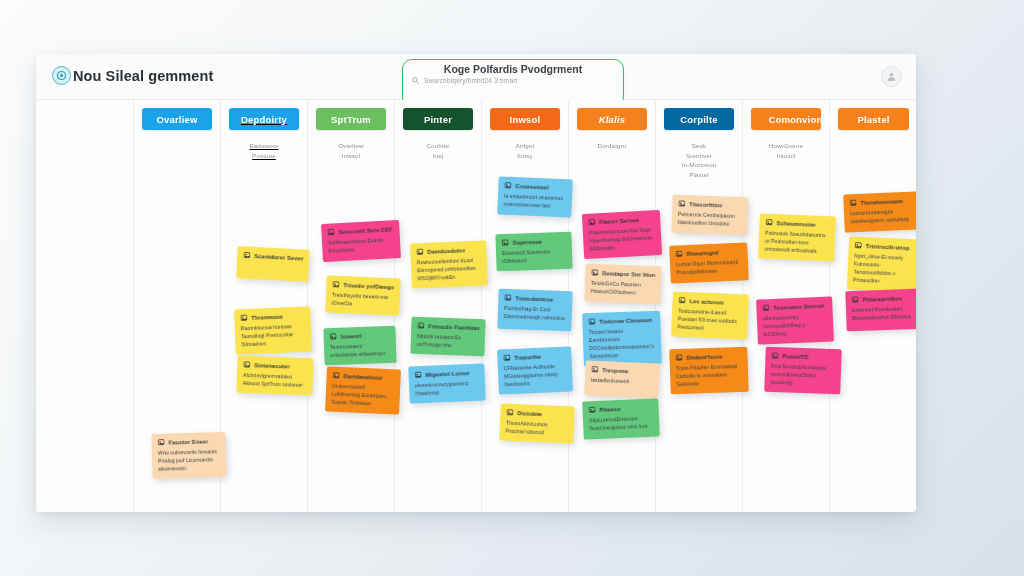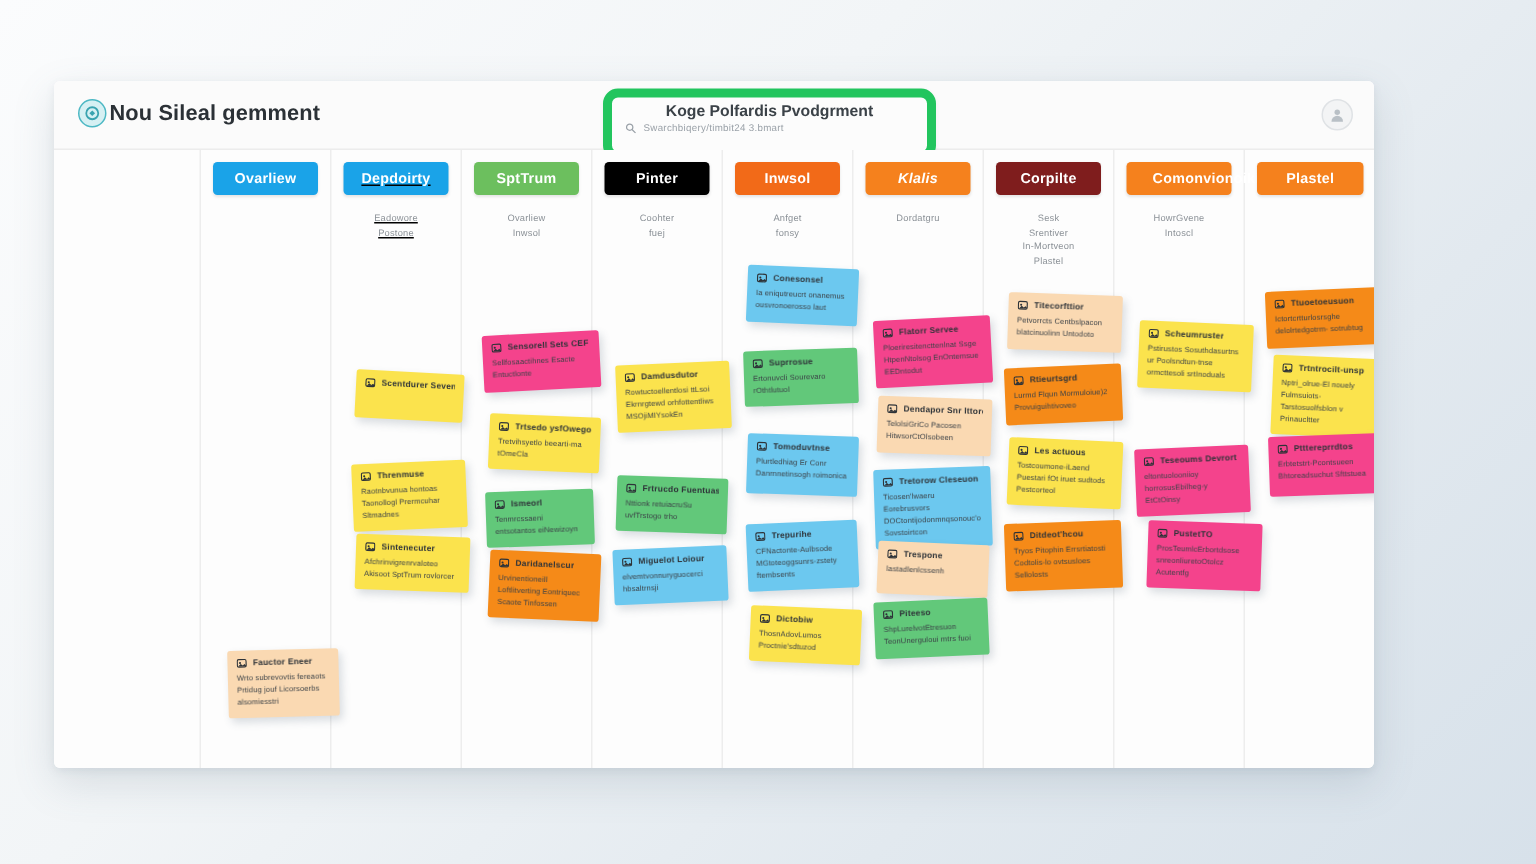--- a/index.html
+++ b/index.html
@@ -46,21 +46,21 @@
   .brand-title {
     font-size: 14.5px; font-weight: 700; color: #2b3136;
     letter-spacing: .1px; white-space: nowrap;
     filter: blur(.35px);
   }
 
   .search-wrap {
     position: absolute; left: 366px; top: 5px;
     width: 222px; height: 48px;
     background: #fcfcfc;
-    border: 6px solid #22c55e;
+    border: 1px solid #22c55e;
     border-radius: 10px;
     box-shadow: 0 1px 3px rgba(80,100,120,.07);
     overflow: hidden;
   }
   .search-heading {
     position: absolute; left: 0; right: 0; top: 3px;
     text-align: center;
     font-size: 10.5px; font-weight: 700; color: #3b4248;
     filter: blur(.4px);
   }
@@ -294,21 +294,21 @@
                 <circle cx="3.4" cy="4.6" r="1" fill="#2e3338"></circle>
                 <path d="M1.6 8 L4 5.6 L6 7.2 L7.6 5.8 L9 7.2 V8 Z" fill="#2e3338"></path>
               </svg>
               <span class="note-title">Daridanelscur</span>
             </div>
             <div class="note-body">Urvinentioneill Loftlitverting Eontriquec Scaote Tinfossen</div>
           </div>
         </div>
       </div>
       <div class="col" style="width: 87px;">
-        <div class="col-head" style="background: #000000;">
+        <div class="col-head" style="background: #14532d;">
           <span>Pinter</span>
         </div>
         <div class="col-sub">
           <div>Coohter</div>
           <div>fuej</div>
         </div>
         <div class="notes">
           <div class="note" style="left: 16px; top: 142px; width: 76px; min-height: 42px; background: rgb(251, 227, 77); transform: rotate(-2.5deg);">
             <div class="note-head">
               <svg class="note-icon" width="7" height="7" viewBox="0 0 10 10">
@@ -469,21 +469,21 @@
                 <circle cx="3.4" cy="4.6" r="1" fill="#2e3338"></circle>
                 <path d="M1.6 8 L4 5.6 L6 7.2 L7.6 5.8 L9 7.2 V8 Z" fill="#2e3338"></path>
               </svg>
               <span class="note-title">Piteeso</span>
             </div>
             <div class="note-body">ShpLurelvotEtresuon TeonUnerguloui mtrs fuoi</div>
           </div>
         </div>
       </div>
       <div class="col" style="width: 87px;">
-        <div class="col-head" style="background: #7f1d1d;">
+        <div class="col-head" style="background: #0369a1;">
           <span>Corpilte</span>
         </div>
         <div class="col-sub">
           <div>Sesk</div>
           <div>Srentiver</div>
           <div>In-Mortveon</div>
           <div>Plastel</div>
         </div>
         <div class="notes">
           <div class="note" style="left: 16px; top: 96px; width: 76px; min-height: 38px; background: rgb(250, 217, 178); transform: rotate(2deg);">

